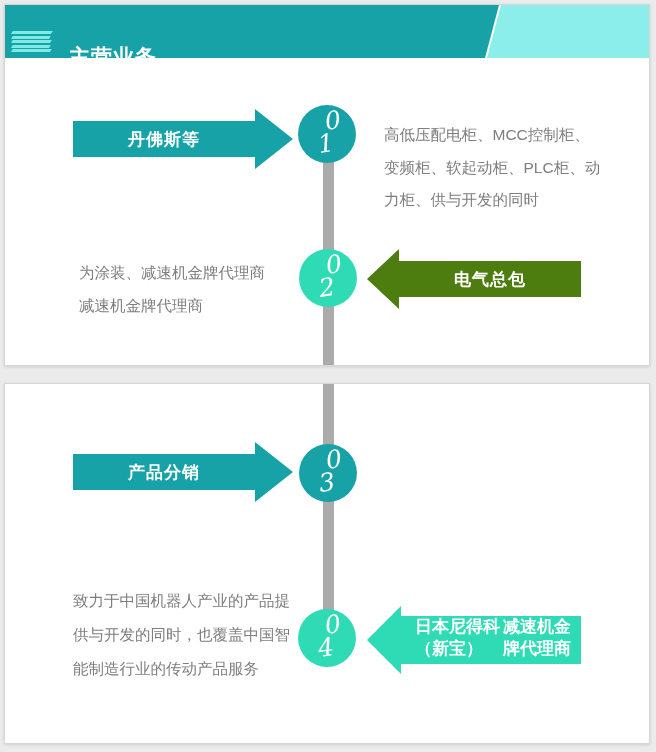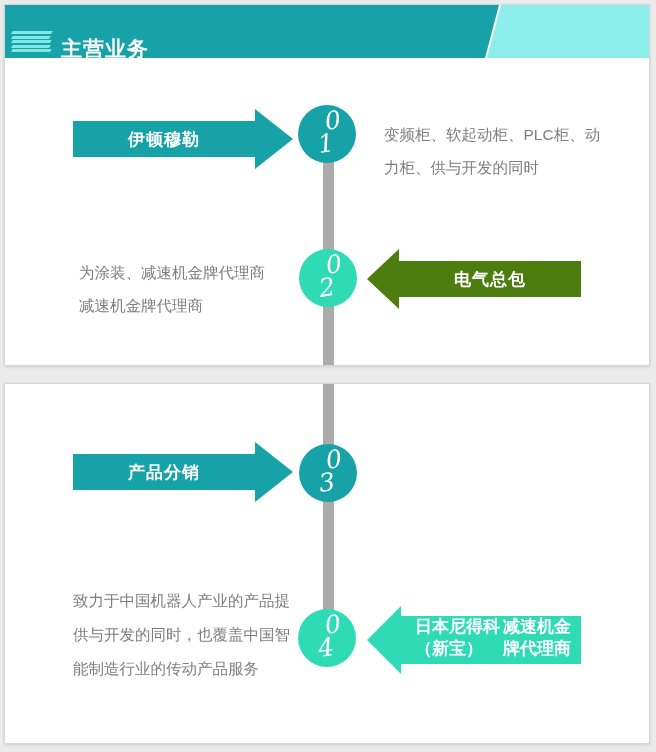--- a/index.html
+++ b/index.html
@@ -23,21 +23,21 @@
   .band{position:absolute;left:0;top:0;width:646px;height:53px;}
   .band-teal{background:#17a2a8;clip-path:polygon(0 0,494px 0,480px 53px,0 53px);}
   .band-cyan{background:#8ceeeb;clip-path:polygon(496px 0,646px 0,646px 53px,482px 53px);}
   .stripes{position:absolute;left:7px;top:26px;width:40px;height:22px;}
   .stripes i{display:block;height:2.6px;margin-bottom:2px;background:#7fe9e5;transform:skewX(-30deg);}
   .stripes i:nth-child(2){width:96%;}
   .stripes i:nth-child(3){width:98%;}
   .stripes i:nth-child(4){width:94%;}
   .stripes i:nth-child(5){width:97%;}
   .title{
-    position:absolute;left:48px;top:22px;margin:8px;
+    position:absolute;left:48px;top:22px;margin:16px;
     font-size:21px;font-weight:bold;color:#ffffff;letter-spacing:1px;
   }
 
   
   .bar{position:absolute;width:11px;background:#ababab;}
   .bar1{left:318px;top:122px;height:240px;}
   .bar2{left:318px;top:0;height:254px;}
 
   .circle{
     position:absolute;width:58px;height:58px;border-radius:50%;
@@ -107,27 +107,28 @@
       <i></i>
       <i></i>
       <i></i>
       <i></i>
   </div>
   <h1 class="title">主营业务</h1>
 
   <div class="bar bar1"></div>
 
   <div class="arrow arrow-right a1">
-    <span class="alabel">伊顿穆勒</span>
+    <span class="alabel">丹佛斯等</span>
   </div>
   <div class="circle teal-bg c1">
     <span class="d-top">0</span>
     <span class="d-bot">1</span>
   </div>
   <div class="desc t1">
+    <div>高低压配电柜、MCC控制柜、</div>
     <div>变频柜、软起动柜、PLC柜、动</div>
     <div>力柜、供与开发的同时</div>
   </div>
 
   <div class="desc t2">
     <div>为涂装、减速机金牌代理商</div>
     <div>减速机金牌代理商</div>
   </div>
   <div class="circle green-bg c2">
     <span class="d-top">0</span>

